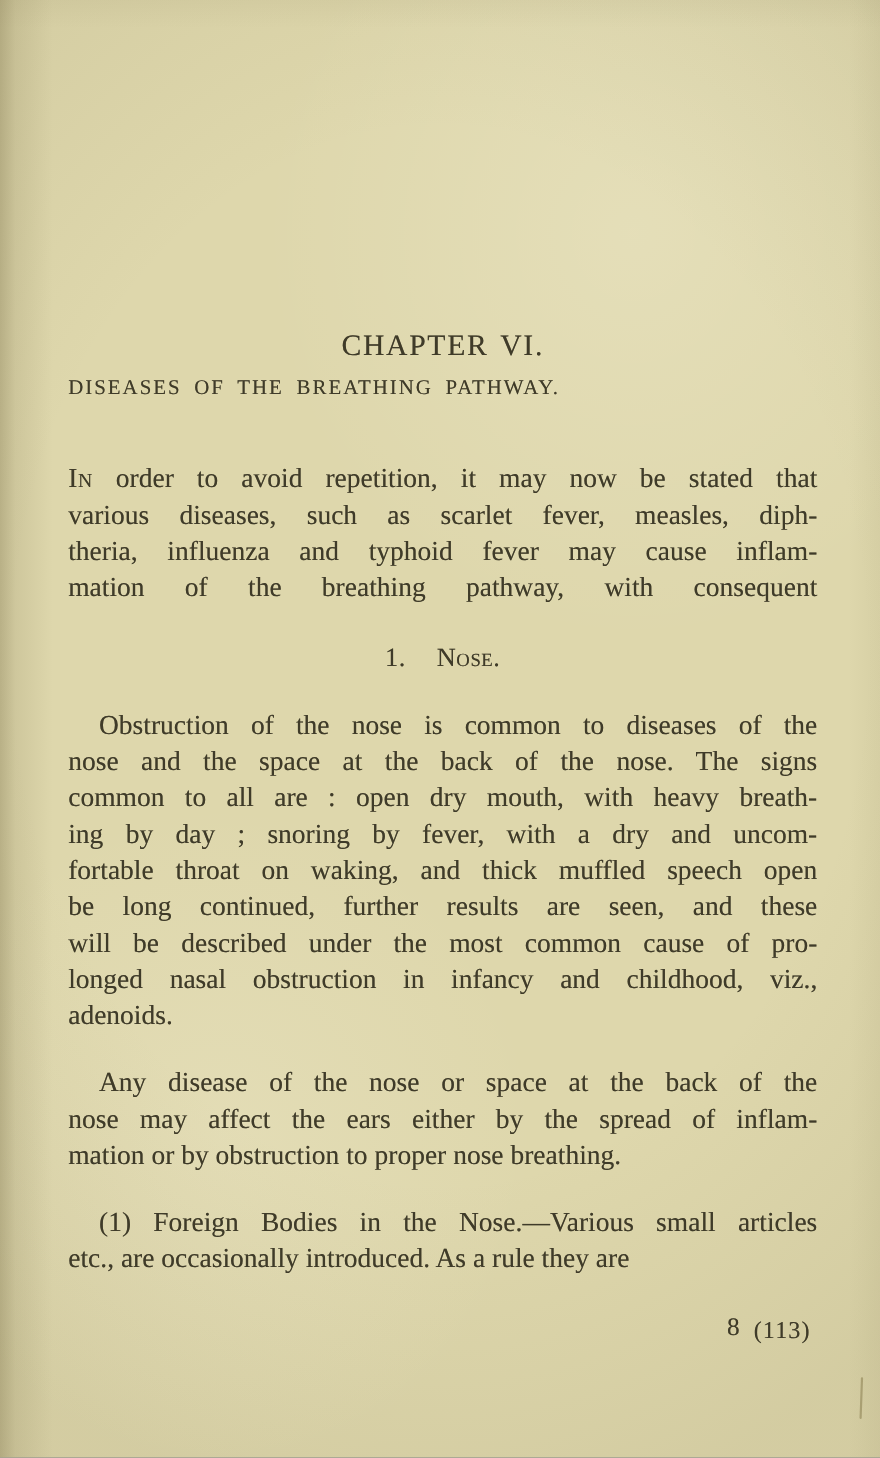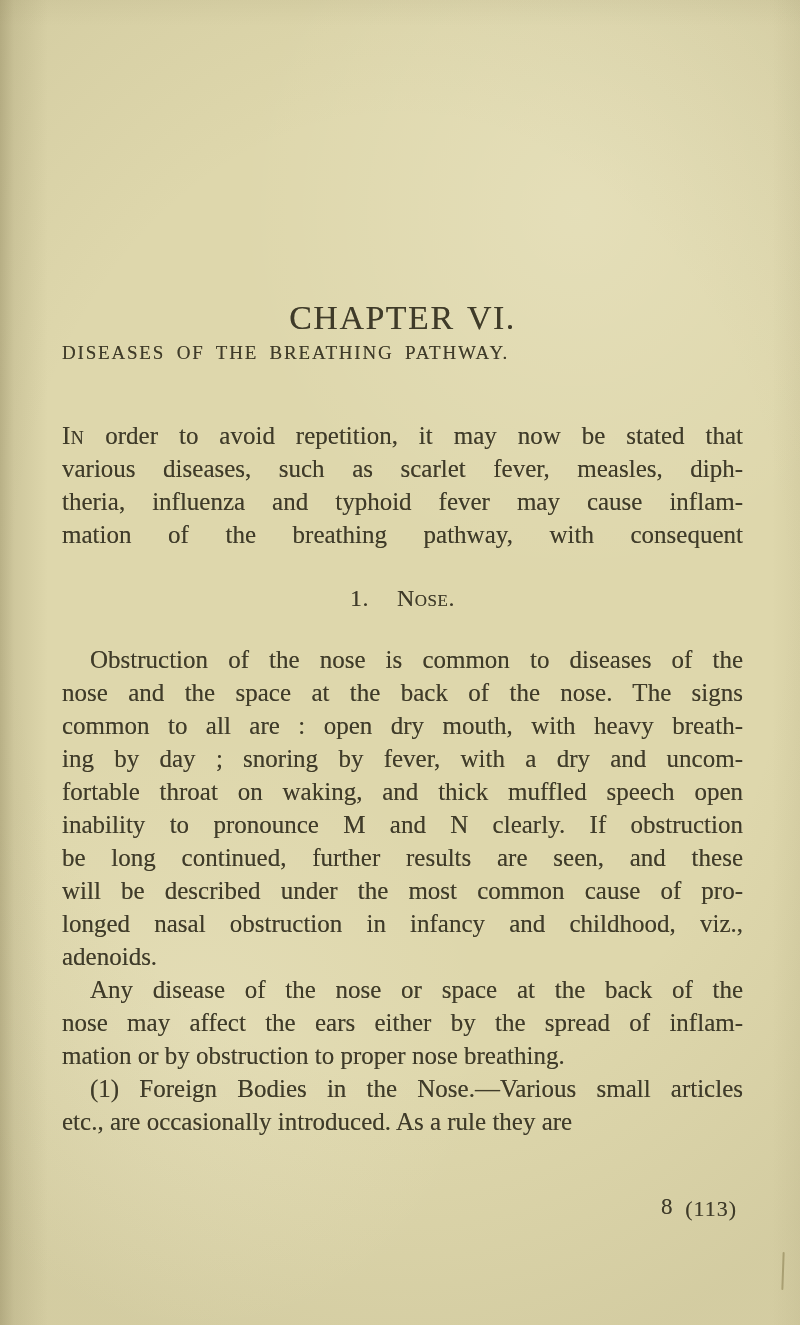--- a/index.html
+++ b/index.html
@@ -26,21 +26,21 @@
   .page * { text-shadow: 0 0 0.6px rgba(63,59,41,0.55); }
 
   .col {
     position: absolute;
     left: 62px;
     width: 681px;
   }
   .chapter-title {
     top: 299px;
     text-align: center;
-    font-size: 34px;
+    font-size: 27px;
     letter-spacing: 1.5px;
     word-spacing: 3px;
   }
   .chapter-subtitle {
     top: 342px;
     text-align: left;
     font-size: 19px;
     letter-spacing: 1.8px;
     word-spacing: 5px;
   }
@@ -48,21 +48,21 @@
     top: 419px;
     font-size: 25px;
     line-height: 33px;
   }
   .line {
     white-space: nowrap;
     text-align: justify;
     text-align-last: justify;
   }
   .line.last { text-align-last: left; }
-  .para.indent .line:first-child { padding-left: 28px; }
+  .para.indent .line:first-child { padding-left: 28px; margin-top: 28px; }
   .section-heading {
     margin-top: 31px;
     text-align: center;
     font-size: 24px;
     letter-spacing: 0.5px;
   }
   .section-heading .heading-title { margin-left: 28px; }
   .text-body > .para:nth-child(3) { margin-top: 28px; }
   .seg-i { }
   .seg-sc { font-variant: small-caps; letter-spacing: 0.5px; }
@@ -108,21 +108,20 @@
         <div class="line"><span>theria, influenza and typhoid fever may cause inflam-</span></div>
         <div class="line"><span>mation of the breathing pathway, with consequent</span></div>
       </div>
       <div class="section-heading"><span class="heading-number">1.</span><span class="heading-title seg-sc">Nose.</span></div>
       <div class="para indent">
         <div class="line"><span>Obstruction of the nose is common to diseases of the</span></div>
         <div class="line"><span>nose and the space at the back of the nose. The signs</span></div>
         <div class="line"><span>common to all are : </span><span class="seg-i">open dry mouth</span><span>, with heavy breath-</span></div>
         <div class="line"><span>ing by day ; </span><span class="seg-i">snoring</span><span> by fever, with a dry and uncom-</span></div>
         <div class="line"><span>fortable throat on waking, and </span><span class="seg-i">thick muffled speech</span><span> open</span></div>
-        <div class="line"><span>inability to </span><span class="seg-i">pronounce M and N clearly</span><span>. If obstruction</span></div>
         <div class="line"><span>be long continued, further results are seen, and these</span></div>
         <div class="line"><span>will be described under the most common cause of pro-</span></div>
         <div class="line"><span>longed nasal obstruction in infancy and childhood, </span><span class="seg-i">viz.</span><span>,</span></div>
         <div class="line last"><span>adenoids.</span></div>
       </div>
       <div class="para indent">
         <div class="line"><span>Any disease of the nose or space at the back of the</span></div>
         <div class="line"><span>nose may affect the ears either by the spread of inflam-</span></div>
         <div class="line last"><span>mation or by obstruction to proper nose breathing.</span></div>
       </div>

